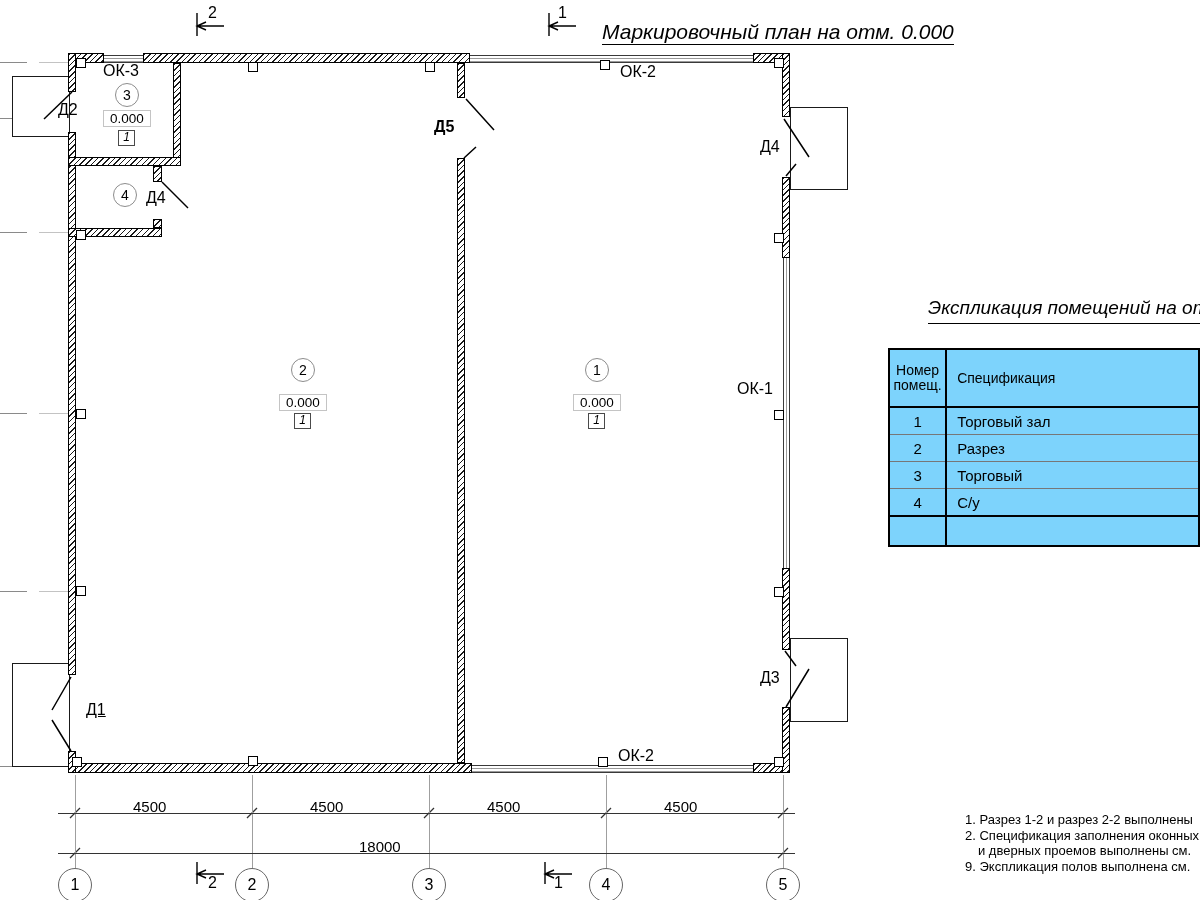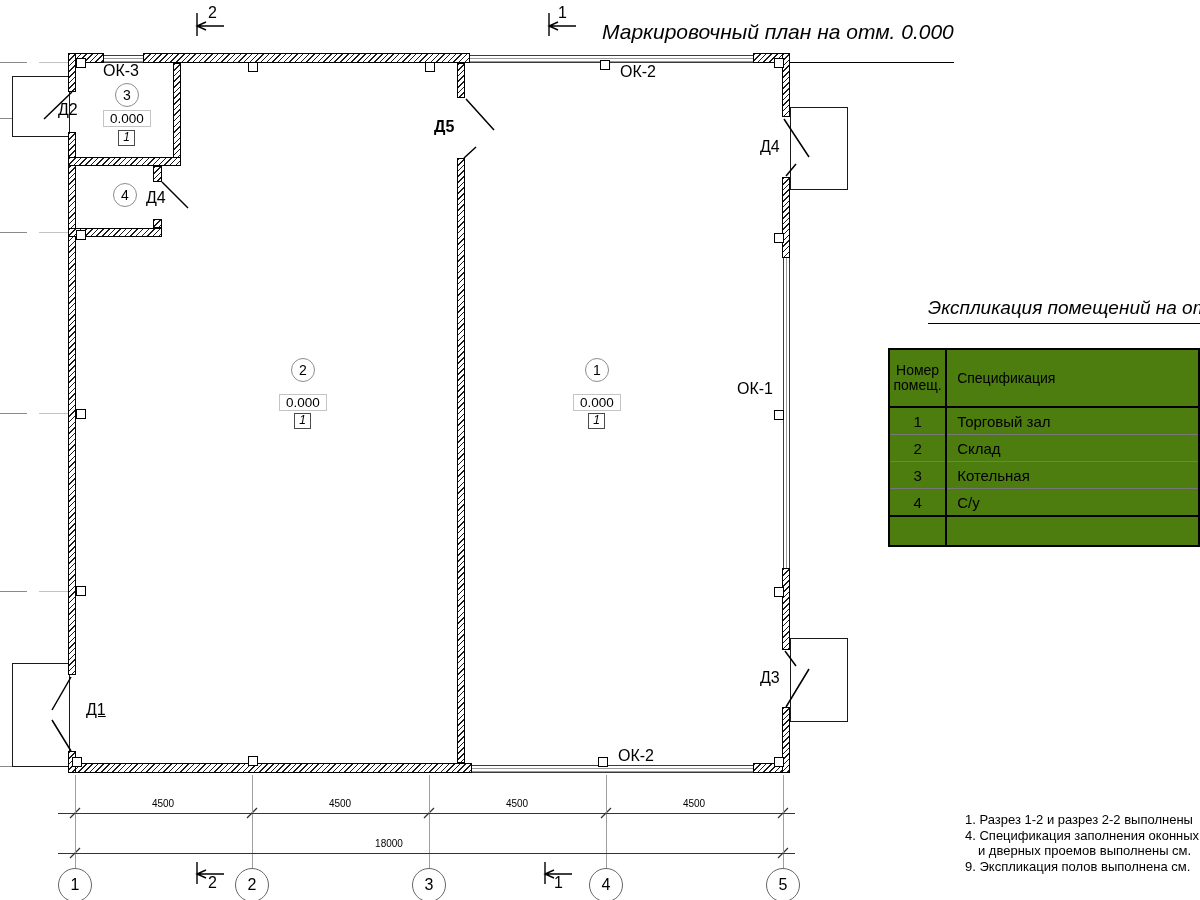--- a/index.html
+++ b/index.html
@@ -10,36 +10,36 @@
         background:repeating-linear-gradient(135deg,#1a1a1a 0,#1a1a1a 1px,#ffffff 1px,#ffffff 4px);}
   
   .win-h{position:absolute;box-sizing:border-box;border-top:1px solid #3a3a3a;border-bottom:1px solid #3a3a3a;background:linear-gradient(to bottom,#fff 0 2px,#9a9a9a 2px 3px,#fff 3px 5px,#9a9a9a 5px 6px,#fff 6px);}
   .win-v{position:absolute;box-sizing:border-box;border-left:1px solid #3a3a3a;border-right:1px solid #3a3a3a;background:linear-gradient(to right,#fff 0 2px,#9a9a9a 2px 3px,#fff 3px);}
   .vest{position:absolute;box-sizing:border-box;border:1.5px solid #1a1a1a;background:#fff;}
   .marker{position:absolute;box-sizing:border-box;width:10px;height:10px;border:1.5px solid #000;background:#fff;}
   .axisline{position:absolute;height:1px;background:linear-gradient(to right,#8a8a8a 0 27px,transparent 27px 39px,#c3c3c3 39px);}
   .extline{position:absolute;width:1px;background:#9f9f9f;}
   .dimline{position:absolute;height:1px;background:#333;}
   .plan-label{position:absolute;font-size:16px;white-space:nowrap;}
-  .dim-label{position:absolute;width:60px;text-align:center;font-size:10px;}
+  .dim-label{position:absolute;width:60px;font-size:15px;}
   .bubble{position:absolute;width:34px;height:34px;border:1.3px solid #666;border-radius:50%;
           text-align:center;line-height:32px;font-size:16px;background:#fff;box-sizing:border-box;}
   .secnum{position:absolute;font-size:16px;}
   .stamp-circle{position:absolute;width:24px;height:24px;border:1.2px solid #8d8d8d;border-radius:50%;
           text-align:center;line-height:22px;font-size:14px;box-sizing:border-box;background:#fff;}
   .elev-box{position:absolute;width:48px;height:17px;border:1px solid #c4c4c4;text-align:center;
           font-size:13.5px;line-height:16px;box-sizing:border-box;background:#fff;}
   .floor-box{position:absolute;width:17px;height:16px;border:1.4px solid #4a4a4a;text-align:center;
           font-size:12px;line-height:13px;font-style:italic;box-sizing:border-box;background:#fff;}
   .drawing-title{position:absolute;left:602px;top:20px;font-size:21px;font-style:italic;
-          border-bottom:1.5px solid #000;padding-bottom:18px;white-space:nowrap;}
+          border-bottom:1.5px solid #000;padding-bottom:0;white-space:nowrap;}
   .table-title-wrap{position:absolute;left:928px;top:297px;width:272px;overflow:hidden;}
   .table-title{display:inline-block;font-size:19px;font-style:italic;border-bottom:1.5px solid #000;
           padding-bottom:4px;white-space:nowrap;}
-  .expl-table{position:absolute;left:888px;top:348px;border-collapse:collapse;table-layout:fixed;background:#4d7c0f;}
+  .expl-table{position:absolute;left:888px;top:348px;border-collapse:collapse;table-layout:fixed;background:#7dd3fc;}
   .expl-table td{border:1px solid #777;font-size:15px;padding:0 0 0 0;}
   .expl-table .c-num{width:60px;text-align:center;}
   .expl-table .c-name{width:340px;text-align:left;padding-left:10px;}
   .expl-table tr.hdr td{border:2px solid #000;font-size:14px;height:56px;}
   .expl-table tr.body-row td{height:26px;border-left:2px solid #000;border-right:2px solid #000;}
   .expl-table tr.last-row td{border-bottom:2px solid #000;}
   .expl-table tr.empty-row td{height:28px;border:2px solid #000;}
   .hdr-name{text-align:center;}
   .hdr-num{text-align:left;padding-left:3px;line-height:15px;}
   .notes{position:absolute;left:965px;top:812px;width:235px;height:68px;overflow:hidden;
@@ -191,35 +191,35 @@
       <div>помещ.</div>
     </td>
     <td class="c-name hdr-name">Спецификация</td>
   </tr>
   <tr class="body-row">
     <td class="c-num">1</td>
     <td class="c-name">Торговый зал</td>
   </tr>
   <tr class="body-row">
     <td class="c-num">2</td>
-    <td class="c-name">Склад</td>
+    <td class="c-name">Разрез</td>
   </tr>
   <tr class="body-row">
     <td class="c-num">3</td>
-    <td class="c-name">Котельная</td>
+    <td class="c-name">Торговый</td>
   </tr>
   <tr class="body-row last-row">
     <td class="c-num">4</td>
     <td class="c-name">С/у</td>
   </tr>
   <tr class="empty-row">
     <td class="c-num"></td>
     <td class="c-name"></td>
   </tr>
 </tbody>
   </table>
 
 <div class="notes">
   <div>1. Разрез 1-2 и разрез 2-2 выполнены</div>
-  <div>4. Спецификация заполнения оконных</div>
+  <div>2. Спецификация заполнения оконных</div>
   <div class="indent">и дверных проемов выполнены см.</div>
   <div>9. Экспликация полов выполнена см.</div>
 </div>
 
 </body></html>

